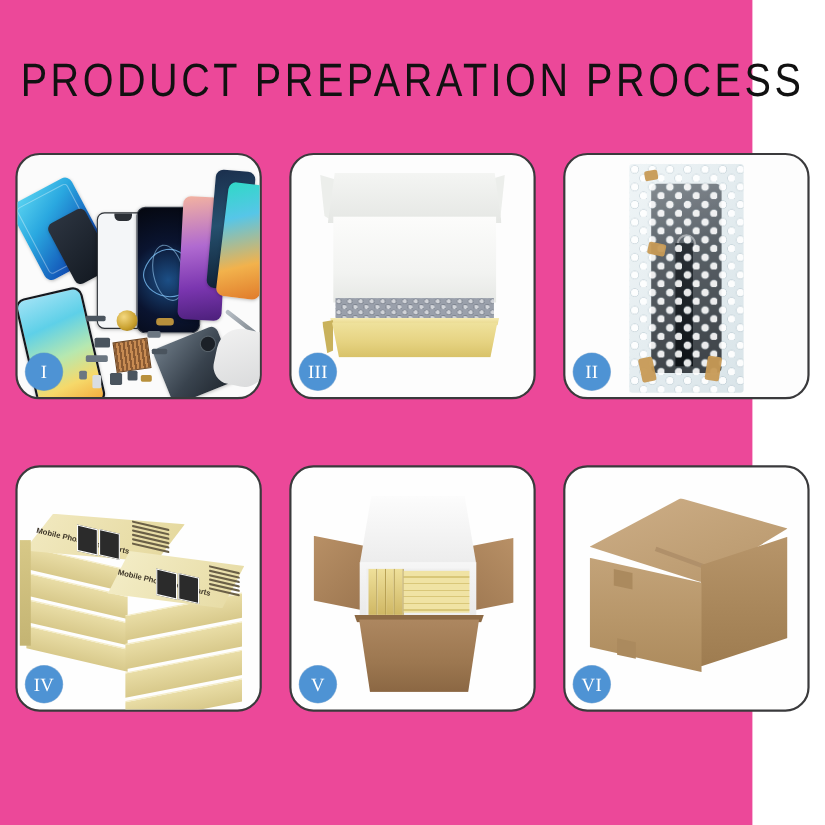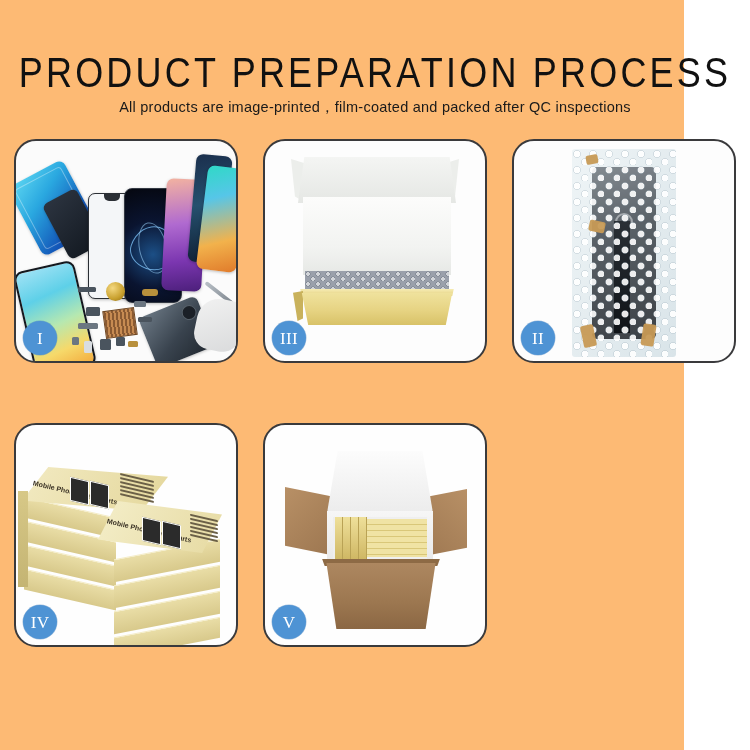--- a/index.html
+++ b/index.html
@@ -1,21 +1,21 @@
 <!DOCTYPE html>
 <html><head>
 <meta charset="utf-8">
 <style>
   html,body{margin:0;padding:0;}
   body{
     width:750px;height:750px;background:#ffffff;overflow:hidden;
     font-family:"Liberation Sans","DejaVu Sans",sans-serif;
     -webkit-font-smoothing:antialiased;
   }
-  .page{position:relative;width:684px;height:750px;background:#fdba74;}
+  .page{position:relative;width:684px;height:750px;background:#ec4899;}
 
   
   .header{position:absolute;left:0;top:0;width:750px;text-align:center;}
   .title{
     margin:0;padding-top:42px;
     font-size:36px;line-height:40px;font-weight:400;
     letter-spacing:3.2px;color:#111;
     font-family:"Liberation Sans","DejaVu Sans",sans-serif;
     transform:scaleY(1.18);transform-origin:center top;
   }
@@ -303,21 +303,20 @@
   .c6-t1{left:44px;top:94px;width:17px;height:15px;transform:skewY(12deg);}
   .c6-t2{left:47px;top:157px;width:17px;height:15px;transform:skewY(12deg);}
 </style>
 </head>
 <body>
 
 <div class="page">
 
   <div class="header">
     <h1 class="title">PRODUCT PREPARATION PROCESS</h1>
-    <p class="subtitle">All products are image-printed，film-coated and packed after QC inspections</p>
   </div>
 
   <div class="grid">
 
     <div class="panel p1">
       <div class="scene">
         <div class="ph ph-blue"></div>
         <div class="ph ph-dark"></div>
         <div class="ph ph-glass"></div>
         <div class="ph ph-black">
@@ -445,15 +444,27 @@
           <div class="bar" style="left:18px;"></div>
           <div class="bar" style="left:26px;"></div>
           <div class="flat"></div>
         </div>
         <div class="c5-rim"></div>
         <div class="c5-body"></div>
       </div>
       <div class="badge">V</div>
     </div>
 
+    <div class="panel p6">
+      <div class="scene">
+        <div class="c6-top">
+          <div class="c6-seam"></div>
+        </div>
+        <div class="c6-side"></div>
+        <div class="c6-front"></div>
+        <div class="c6-tape c6-t1"></div>
+        <div class="c6-tape c6-t2"></div>
+      </div>
+      <div class="badge">VI</div>
+    </div>
 
   </div>
 </div>
 
 </body></html>

